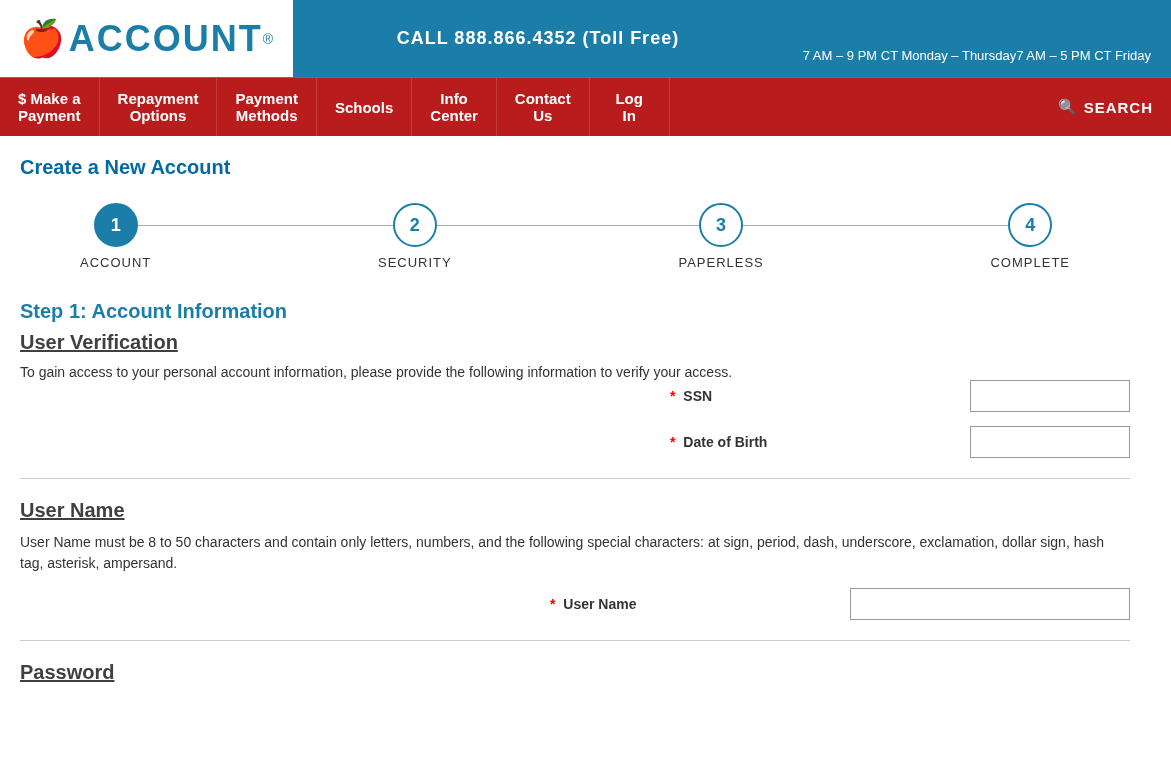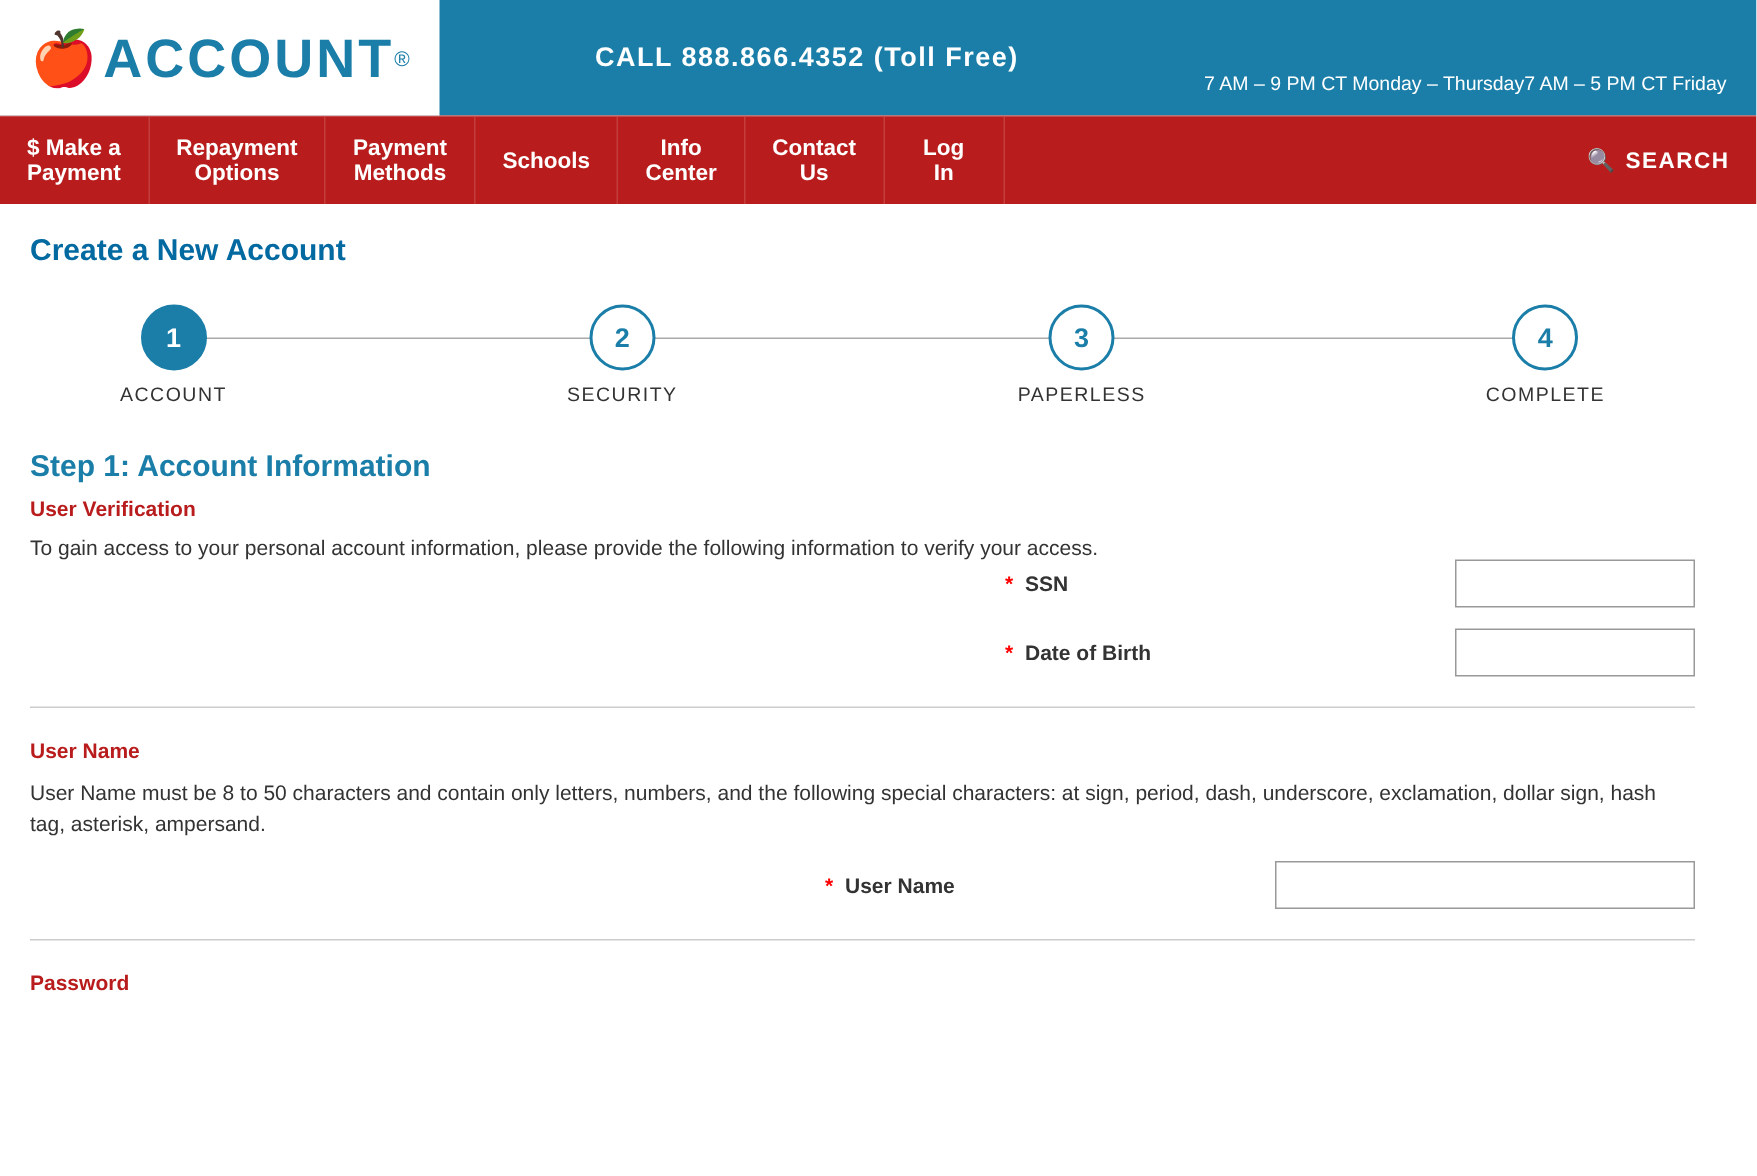--- a/index.html
+++ b/index.html
@@ -156,24 +156,25 @@
 
     
     .section-heading {
       color: #1a7ea8;
       font-size: 20px;
       font-weight: 700;
       margin-bottom: 8px;
       margin-top: 4px;
     }
     .sub-heading {
-      color: #b91c1c;
-      font-size: 14px;
+      color: #404040;
+      font-size: 20px;
       font-weight: 700;
       margin-bottom: 10px;
+      text-decoration: underline;
     }
     .description {
       color: #333;
       font-size: 14px;
     }
 
     
     .form-row {
       display: flex;
       align-items: center;

